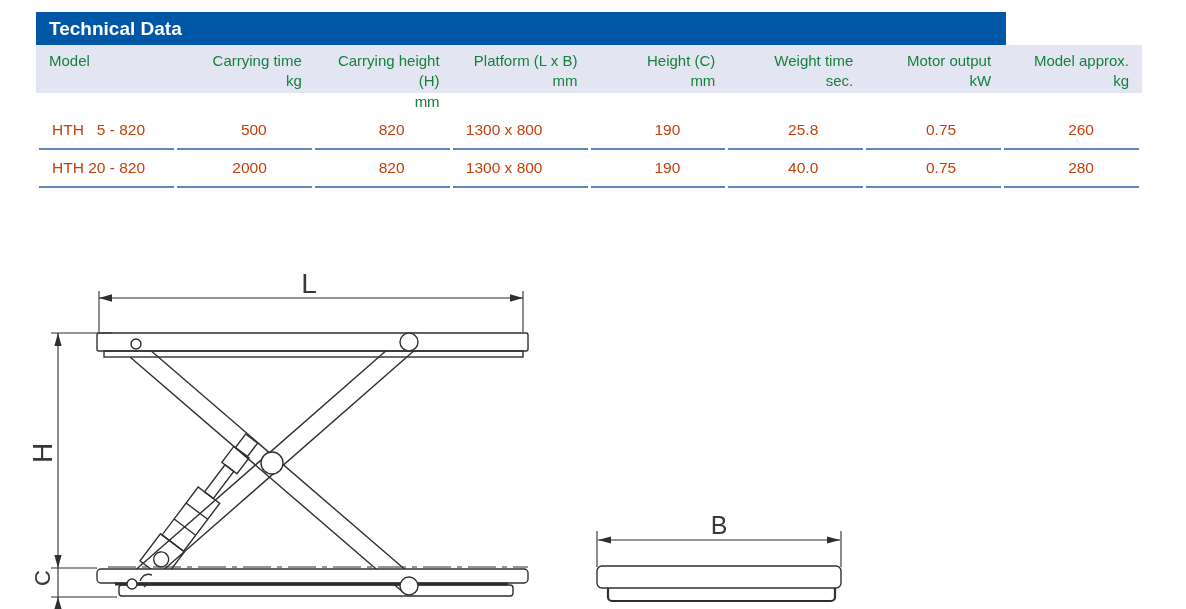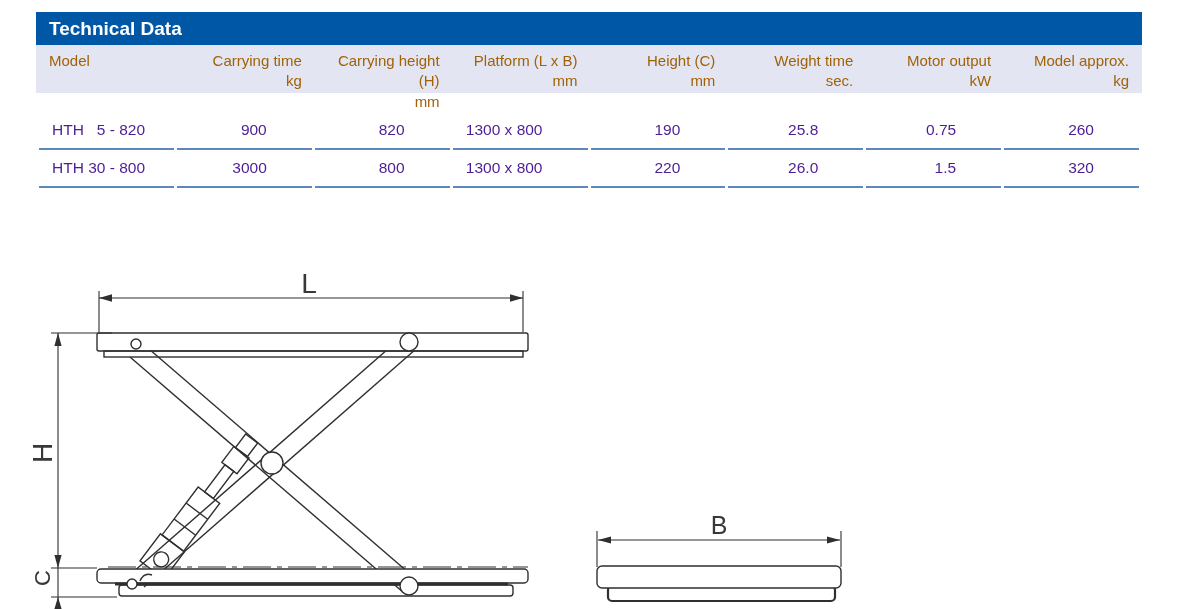--- a/index.html
+++ b/index.html
@@ -2,41 +2,41 @@
 <html><head>
 <meta charset="utf-8">
 <style>
   html,body{margin:0;padding:0;}
   body{
     width:1186px;height:609px;position:relative;overflow:hidden;
     background:#ffffff;
     font-family:"Liberation Sans", sans-serif;
   }
   .titlebar{
-    position:absolute;left:36px;top:12px;width:1106px;height:33px;
+    position:absolute;left:36px;top:12px;width:970px;height:33px;
     background:#0057a5;color:#ffffff;font-weight:bold;font-size:19px;
     line-height:34px;padding-left:13px;box-sizing:border-box;
   }
   .header-bg{
     position:absolute;left:36px;top:45px;width:1106px;height:48px;
     background:#e3e6f2;
   }
   table.data{
     position:absolute;left:36px;top:45px;width:1106px;
     border-collapse:separate;border-spacing:3px 0;table-layout:fixed;
   }
   table.data th{
-    font-weight:normal;color:#a16207;text-align:right;vertical-align:top;
+    font-weight:normal;color:#15803d;text-align:right;vertical-align:top;
     padding:6px 10px 0 0;height:42px;line-height:1.35;font-size:15px;
   }
   table.data th.model{text-align:left;padding-left:10px;padding-right:0;}
   table.data th .unit{display:block;}
   table.data td{
     text-align:right;padding-right:45px;height:34px;
-    border-bottom:2px solid #5c88bb;color:#4c1d95;font-size:15.5px;
+    border-bottom:2px solid #5c88bb;color:#c2410c;font-size:15.5px;
   }
   table.data td.model{
     text-align:left;padding-left:13px;padding-right:0;white-space:pre;
   }
   svg.drawing{position:absolute;left:0;top:0;}
   svg.drawing text{
     font-family:"Liberation Sans", sans-serif;fill:#383838;
   }
 </style>
 </head>
@@ -81,37 +81,37 @@
       </th>
       <th>
         <span>Model approx.</span>
         <span class="unit">kg</span>
       </th>
     </tr>
   </thead>
   <tbody>
     <tr>
       <td class="model">HTH   5 - 820</td>
-      <td>900</td>
+      <td>500</td>
       <td>820</td>
       <td>1300 x 800</td>
       <td>190</td>
       <td>25.8</td>
       <td>0.75</td>
       <td>260</td>
     </tr>
     <tr>
-      <td class="model">HTH 30 - 800</td>
-      <td>3000</td>
-      <td>800</td>
+      <td class="model">HTH 20 - 820</td>
+      <td>2000</td>
+      <td>820</td>
       <td>1300 x 800</td>
-      <td>220</td>
-      <td>26.0</td>
-      <td>1.5</td>
-      <td>320</td>
+      <td>190</td>
+      <td>40.0</td>
+      <td>0.75</td>
+      <td>280</td>
     </tr>
   </tbody>
 </table>
 
 <svg class="drawing" width="1186" height="609" viewBox="0 0 1186 609">
   <g stroke="#2f2f2f" stroke-width="1.4" fill="none">
 
     <g stroke-width="1.1">
       <line x1="99" y1="291" x2="99" y2="332"></line>
       <line x1="523" y1="291" x2="523" y2="332"></line>

